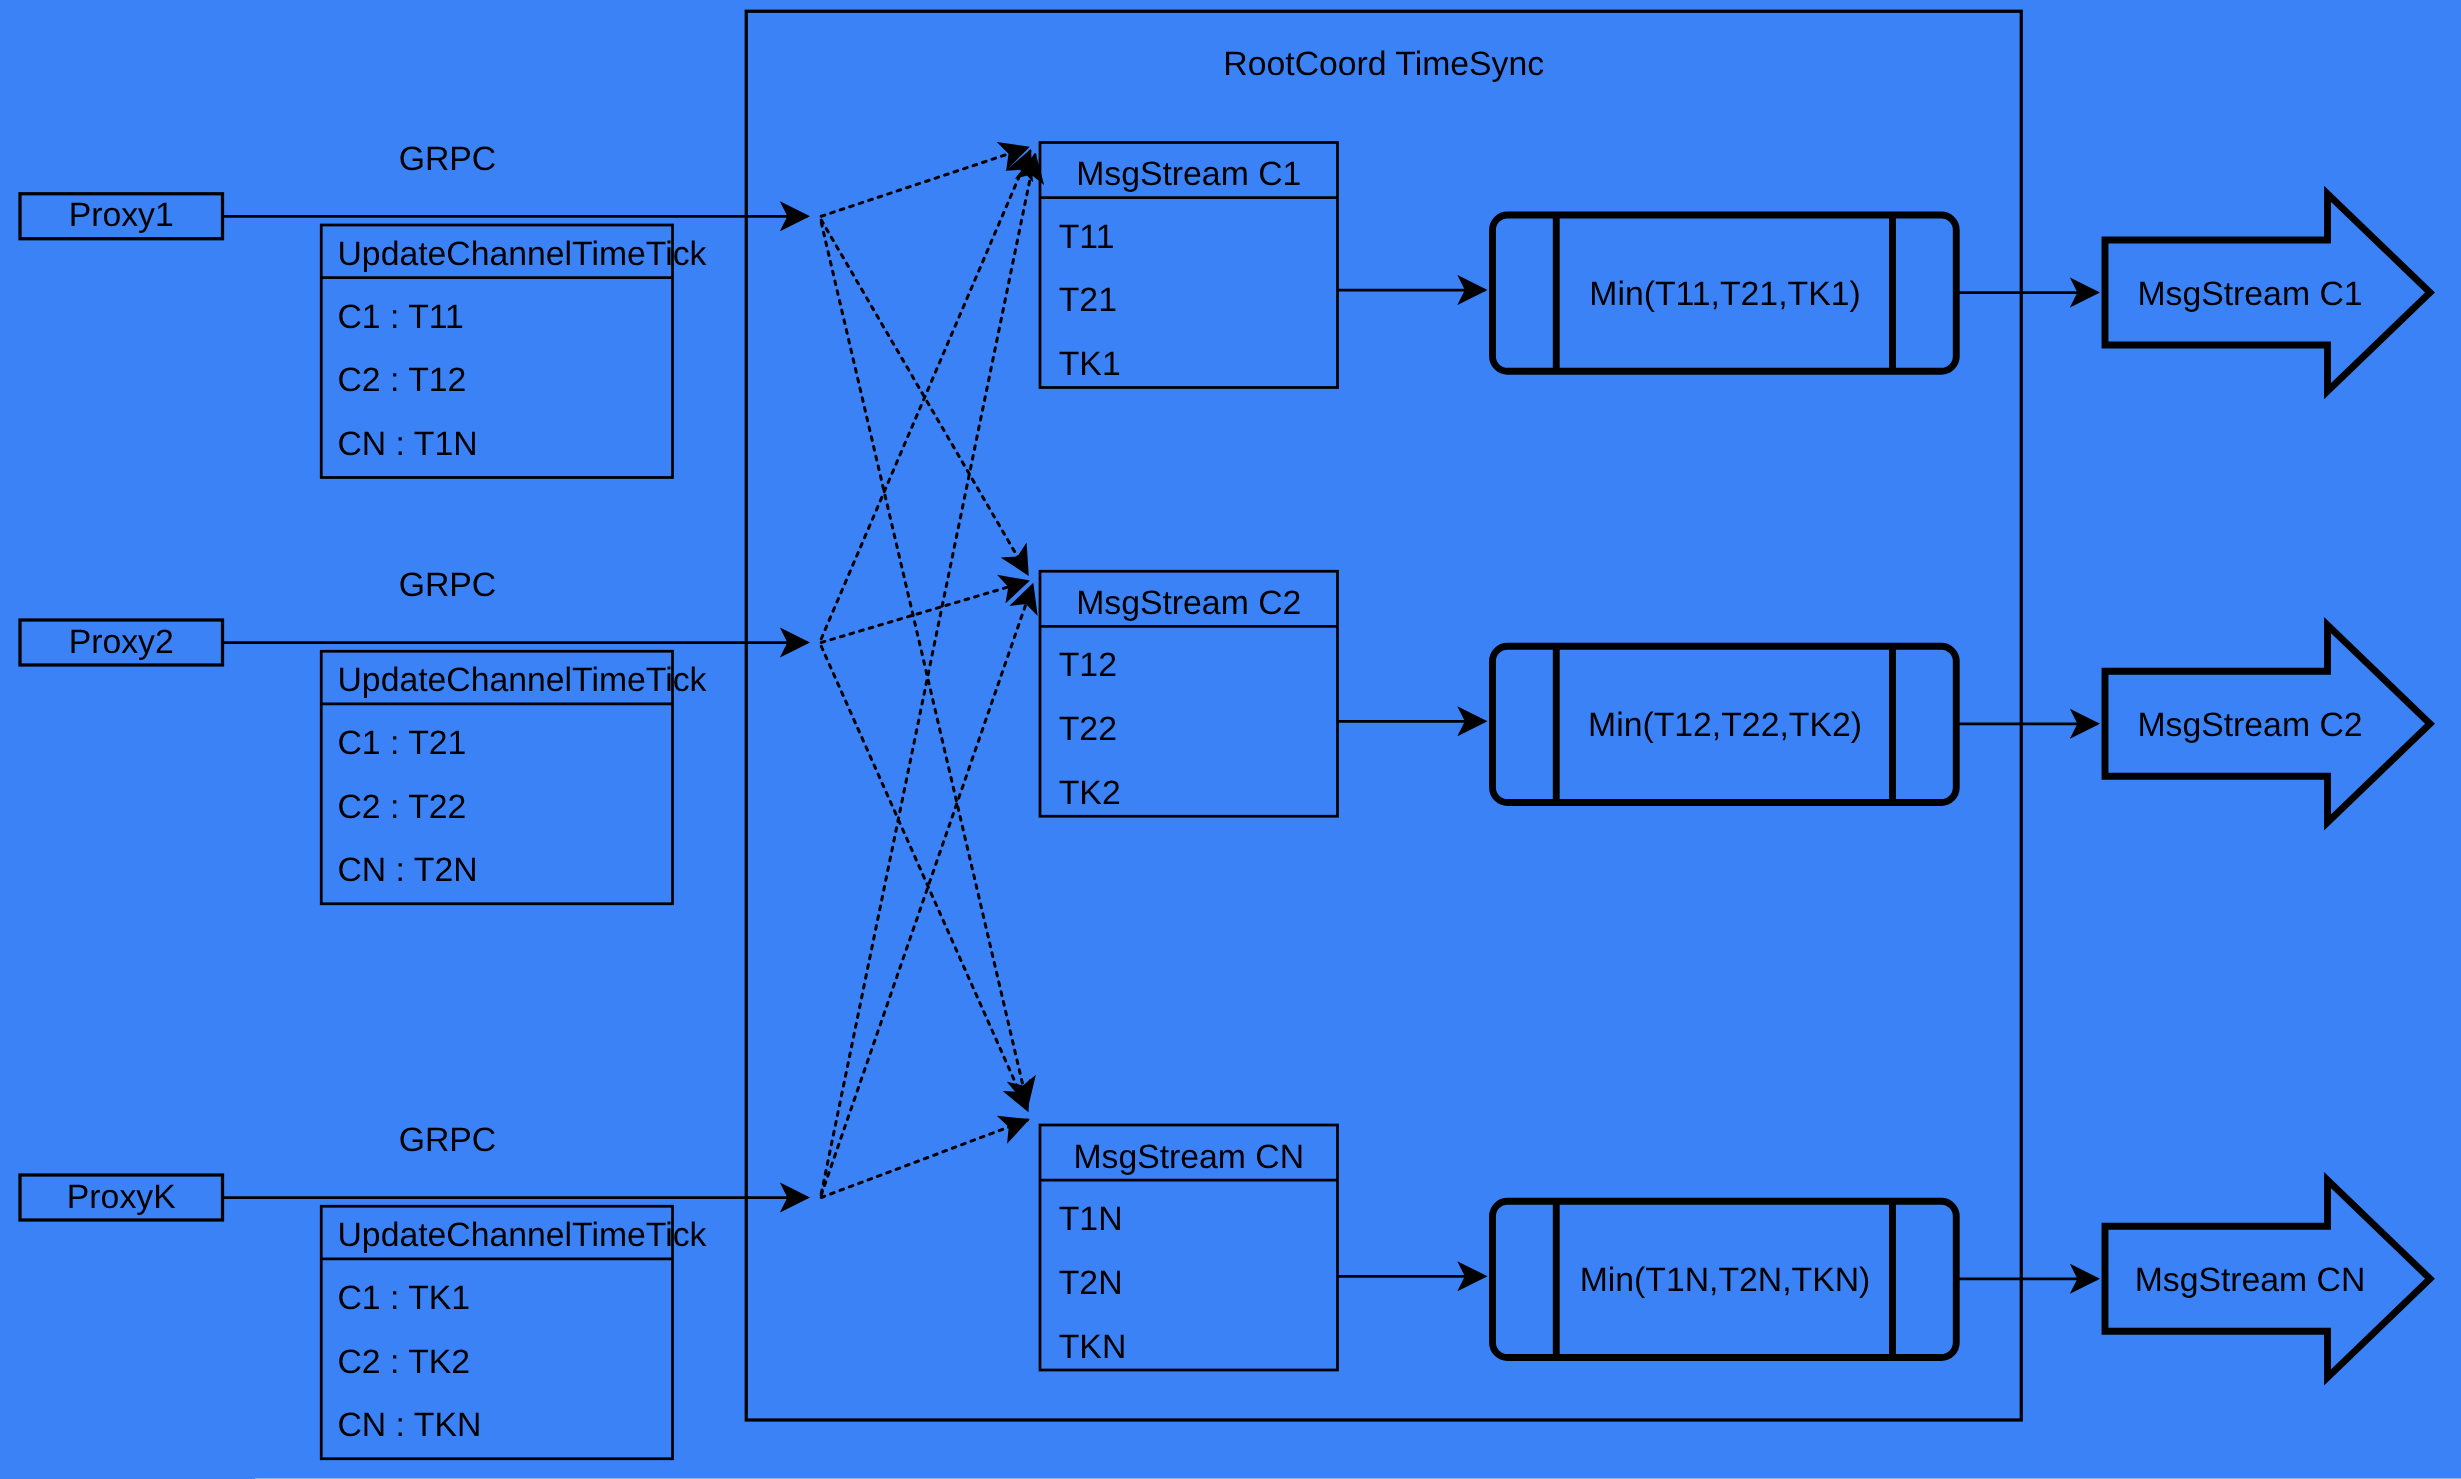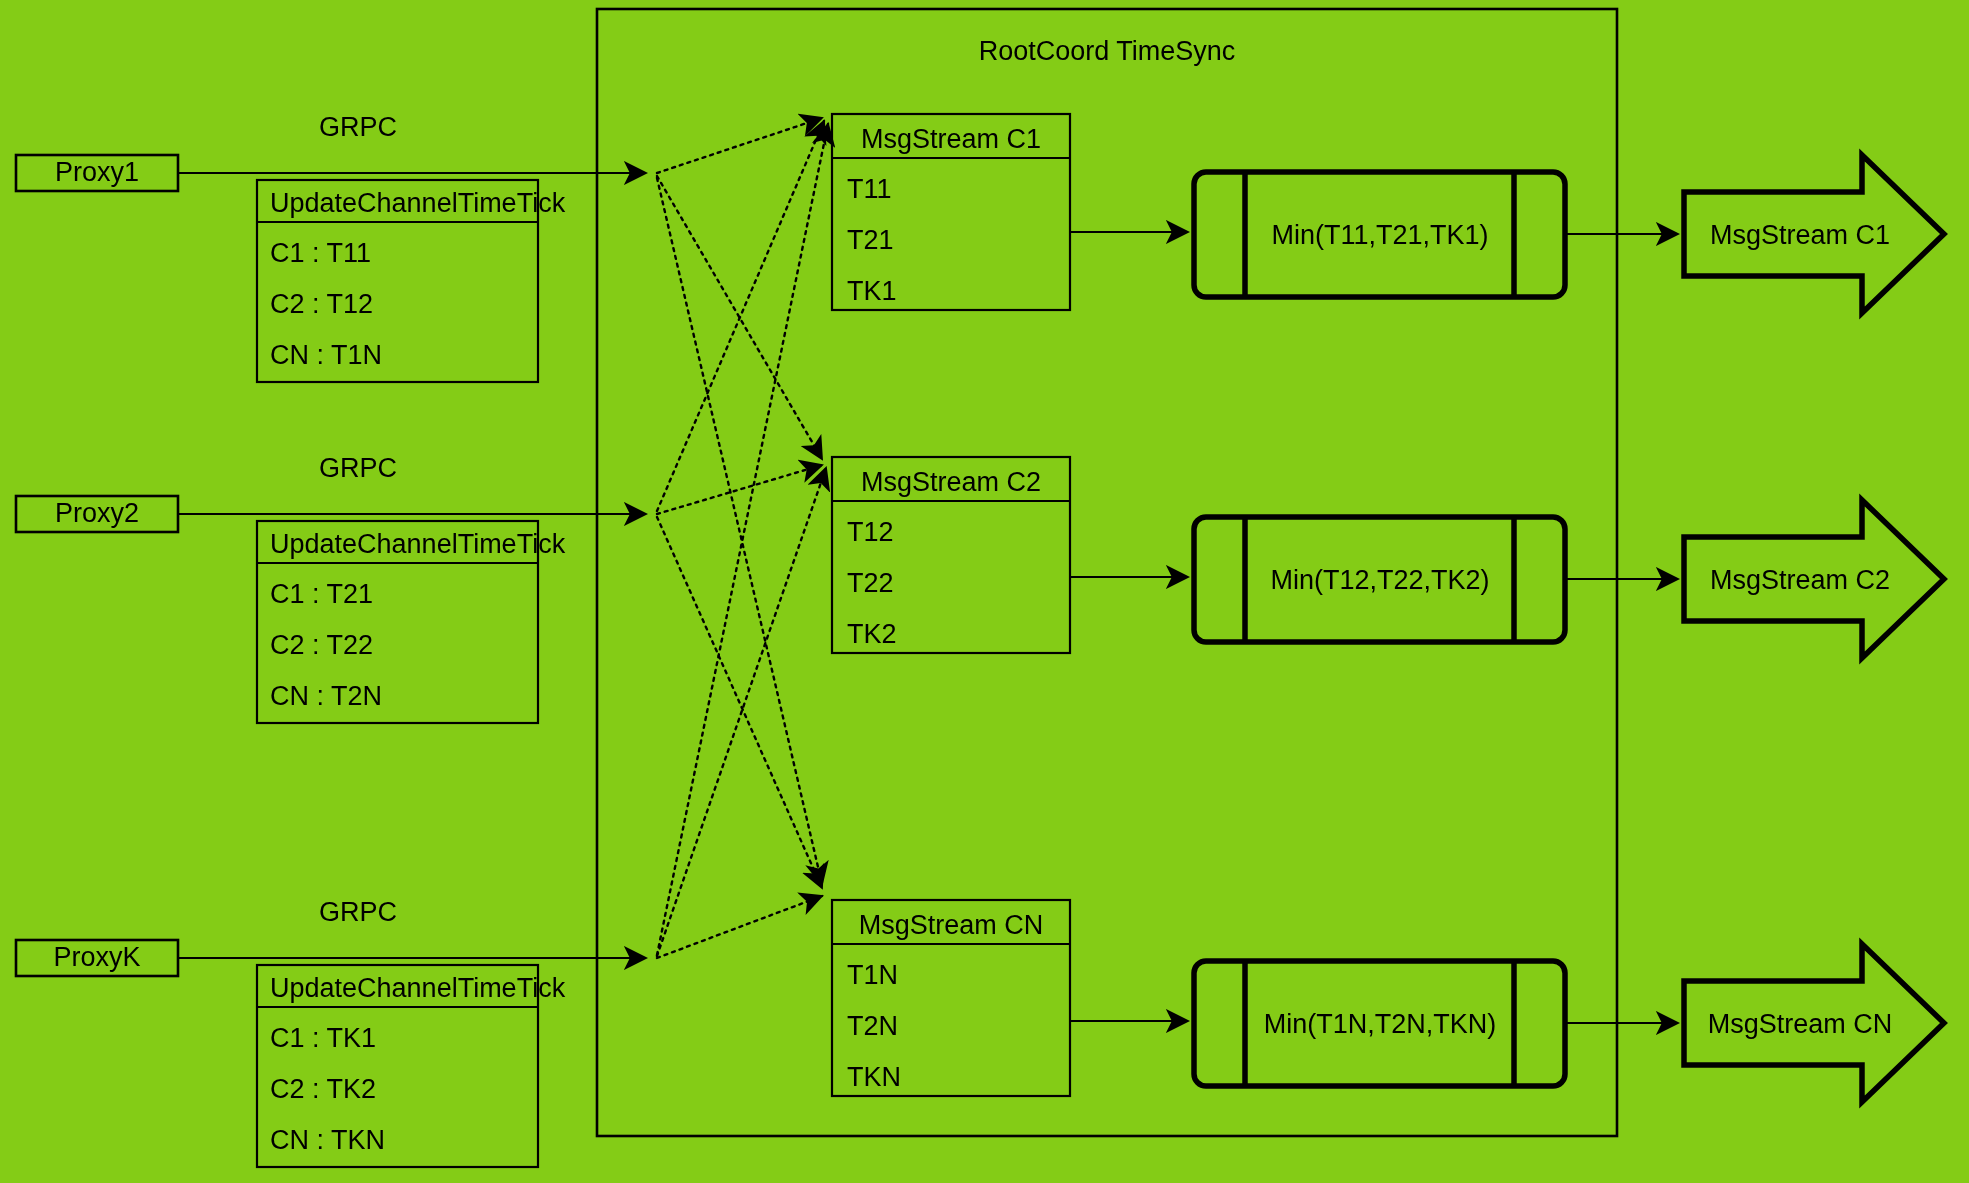--- a/index.html
+++ b/index.html
@@ -7,21 +7,21 @@
     padding: 0;
     background: #ffffff;
   }
   body {
     font-family: "Liberation Sans", sans-serif;
   }
   #stage {
     position: relative;
     width: 1969px;
     height: 1183px;
-    background: #84cc16;
+    background: #3b82f6;
     overflow: hidden;
   }
   svg.diagram {
     position: absolute;
     left: 0;
     top: 0;
     width: 1969px;
     height: 1183px;
   }
   text {

